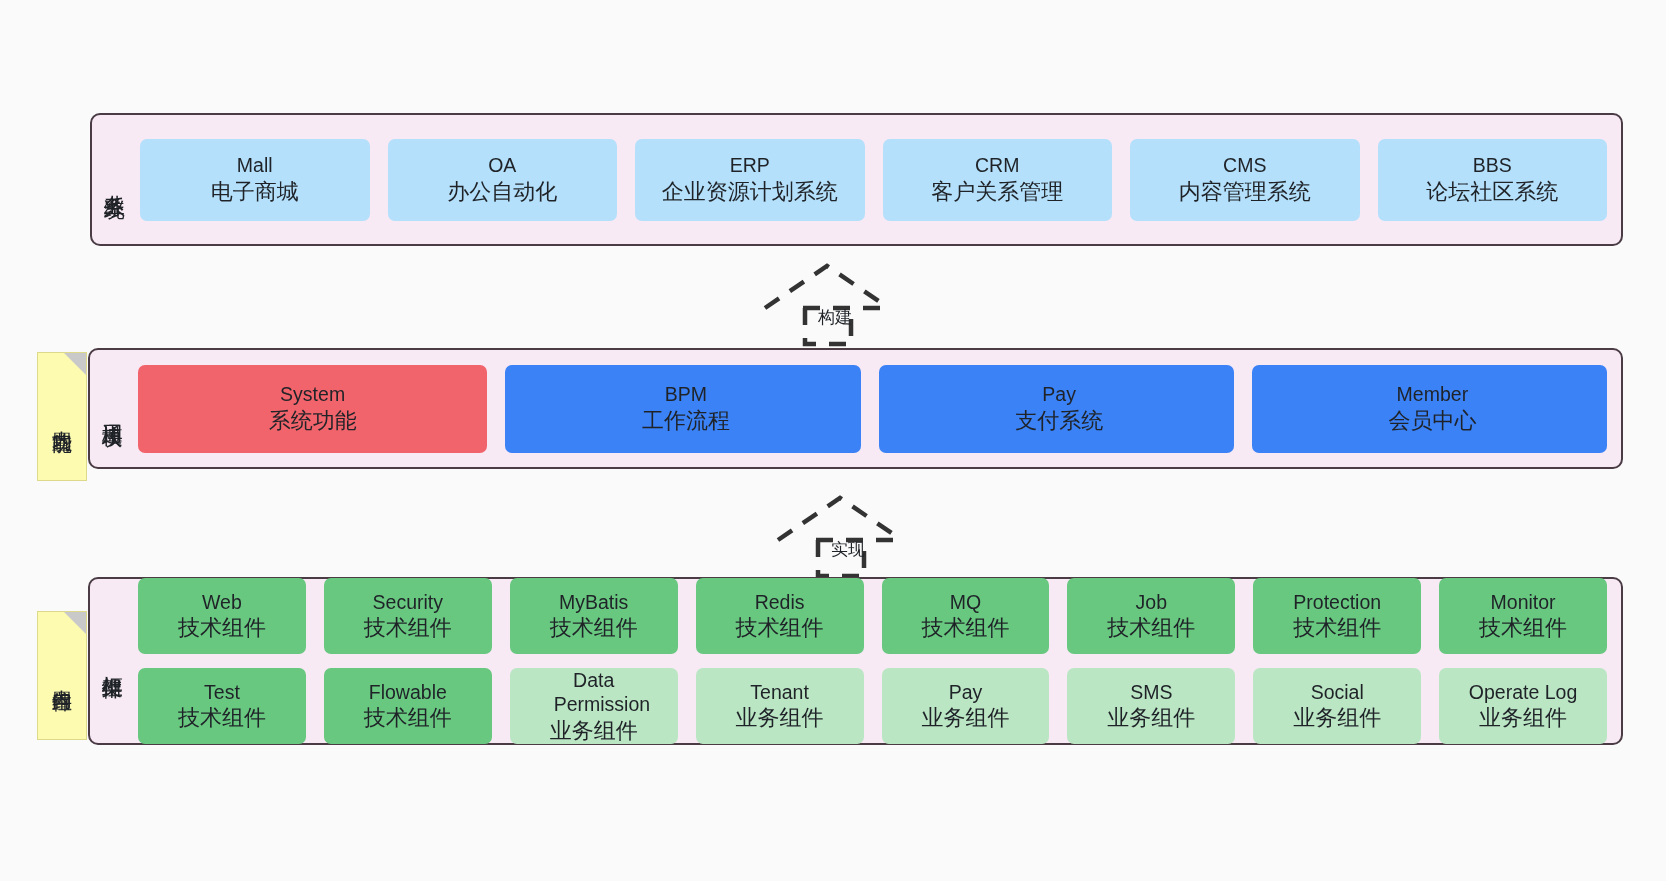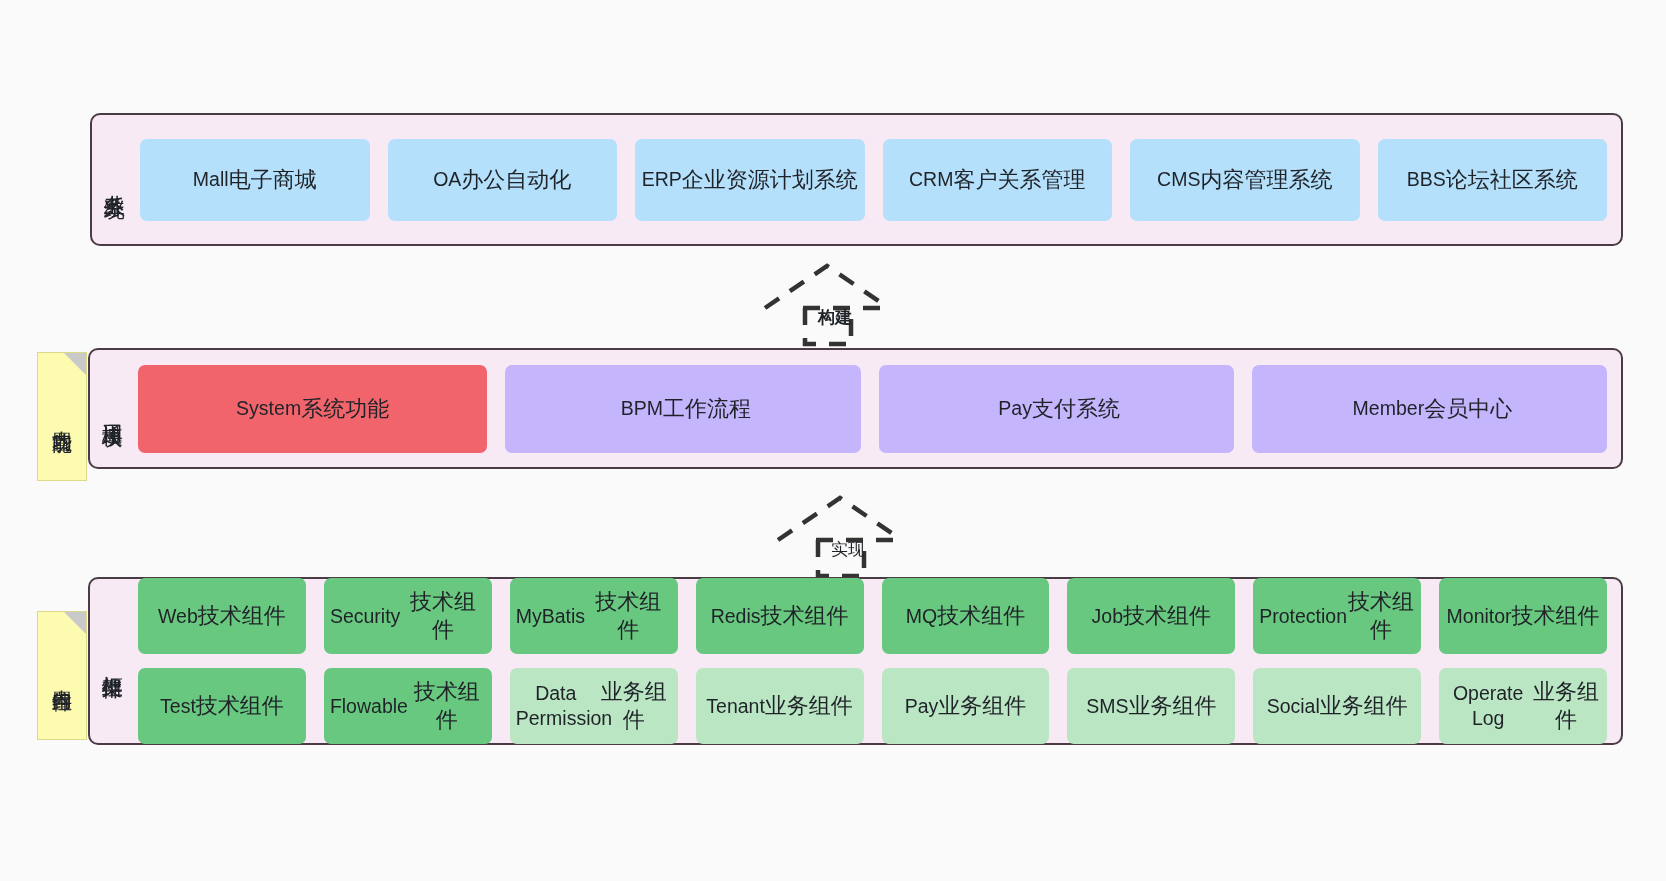--- a/index.html
+++ b/index.html
@@ -57,32 +57,33 @@
     gap:18px;
     justify-content:space-between;
     align-items:stretch;
   }
 
   
   .node{
     flex:1 1 0;
     border-radius:7px;
     display:flex;
+    flex-direction:column;
     align-items:center;
     justify-content:center;
     text-align:center;
     box-sizing:border-box;
     padding:6px 6px;
     line-height:1.26;
   }
   .node .en{font-size:19.5px;}
   .node .cn{font-size:22px;}
   .biz{background:#b4e0fb;height:82px;}
   .mod-strong{background:#f2646b;height:88px;}
-  .mod-soft{background:#c4b5fd;height:88px;padding-left:12px;}
+  .mod-soft{background:#3b82f6;height:88px;padding-left:12px;}
   .tech{background:#69c880;height:76px;}
   .bizcomp{background:#bbe6c4;height:76px;}
 
   
   .note{
     position:absolute;
     background:#fdfbb0;
     border:1px solid #dcd98a;
     box-sizing:border-box;
     display:flex;
@@ -149,21 +150,21 @@
       </div>
     </div>
   </div>
 
   <div class="arrow" style="left:755px;top:258px;width:150px;height:90px;">
     <svg width="150" height="90" viewBox="0 0 150 90">
       <path d="M 10 50 L 72 8 L 134 50" fill="none" stroke="#333" stroke-width="4.5" stroke-dasharray="17,13" stroke-linecap="butt"></path>
       <path d="M 48 50 L 134 50" fill="none" stroke="#333" stroke-width="4.5" stroke-dasharray="17,13"></path>
       <path d="M 50 50 L 50 86 L 96 86 L 96 50" fill="none" stroke="#333" stroke-width="4.5" stroke-dasharray="17,13"></path>
     </svg>
-    <span class="arrow-label" style="left:63px;top:48px;font-weight:bold;">构建</span>
+    <span class="arrow-label" style="left:63px;top:48px;">构建</span>
   </div>
 
   <div class="note" style="left:37px;top:352px;width:50px;height:129px;">
     <span class="fold"></span>
     <span>内置功能</span>
   </div>
   <div class="layer" id="layer-mod" style="left:88px;top:348px;width:1535px;height:121px;">
     <div class="layer-title">通用模块</div>
     <div class="layer-body">
       <div class="node mod-strong">

